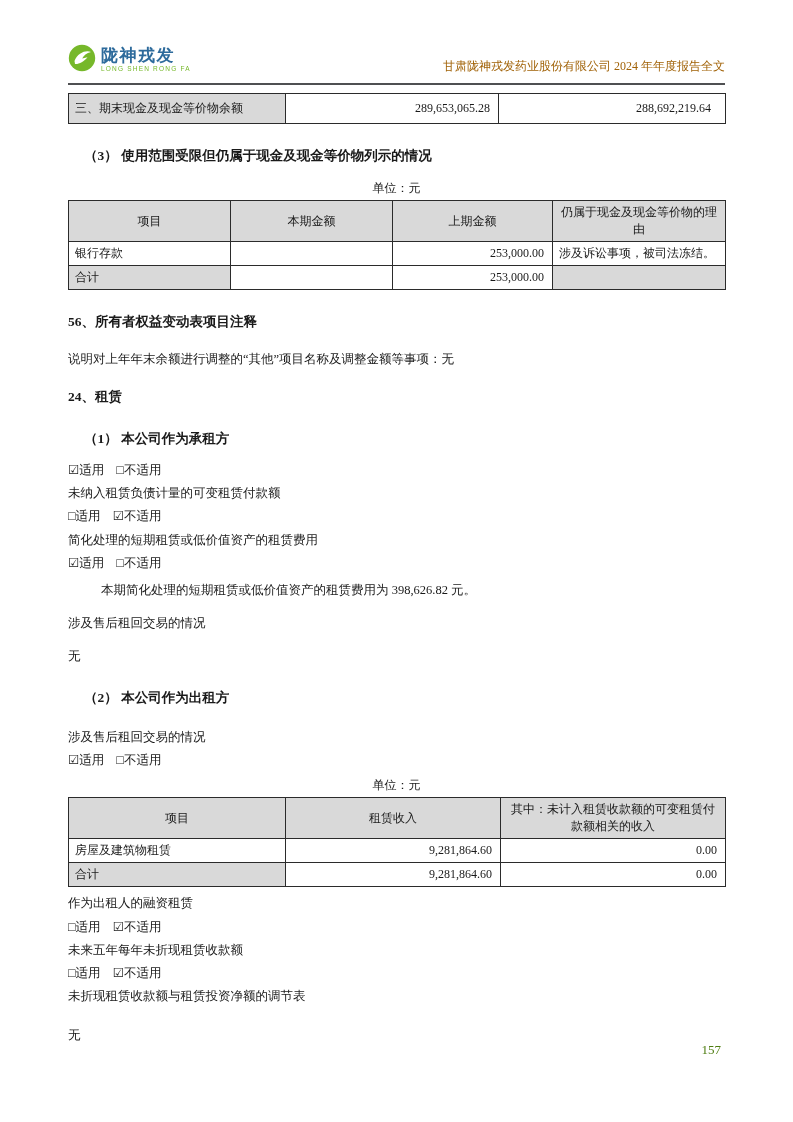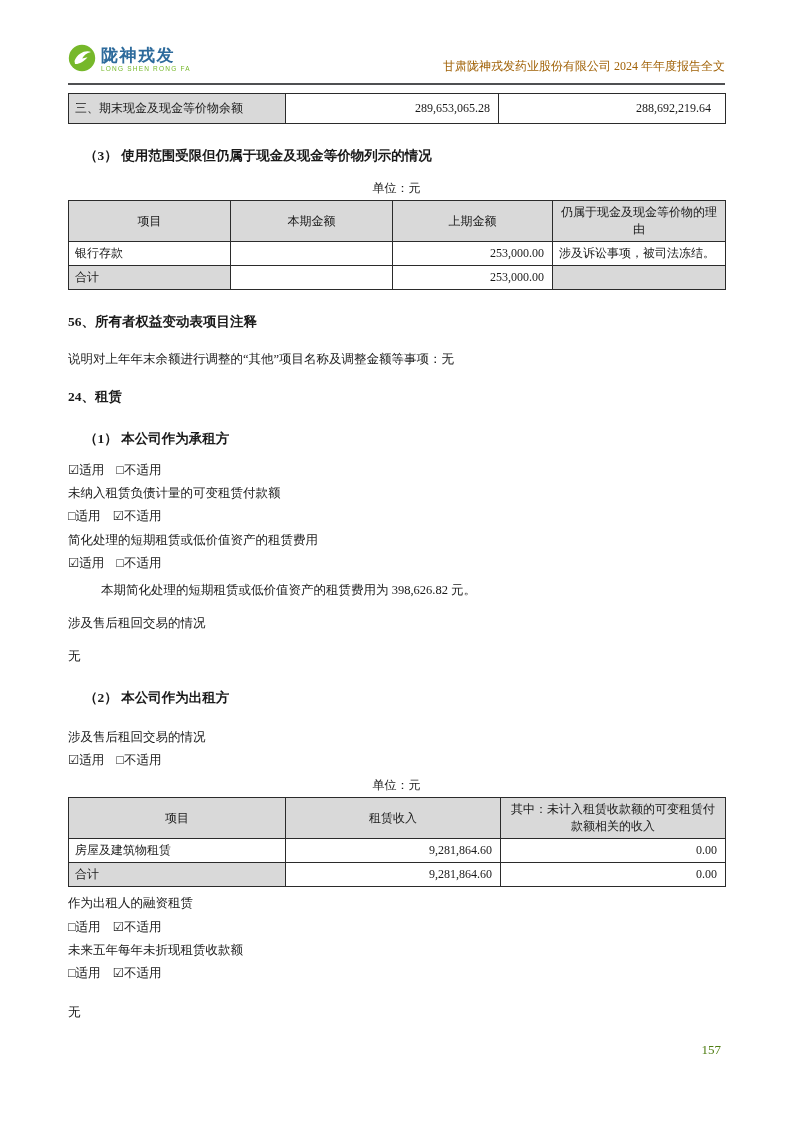--- a/index.html
+++ b/index.html
@@ -170,17 +170,18 @@
   <div class="line" style="margin-top:10px">作为出租人的融资租赁</div>
   <div class="line">
     <span class="opt">□适用</span>
     <span class="opt">☑不适用</span>
   </div>
   <div class="line">未来五年每年未折现租赁收款额</div>
   <div class="line">
     <span class="opt">□适用</span>
     <span class="opt">☑不适用</span>
   </div>
+  <div class="line">未折现租赁收款额与租赁投资净额的调节表</div>
   <div class="line" style="margin-top:26px">无</div>
 
 </div>
 
 <div class="page-number">157</div>
 
 </body></html>

